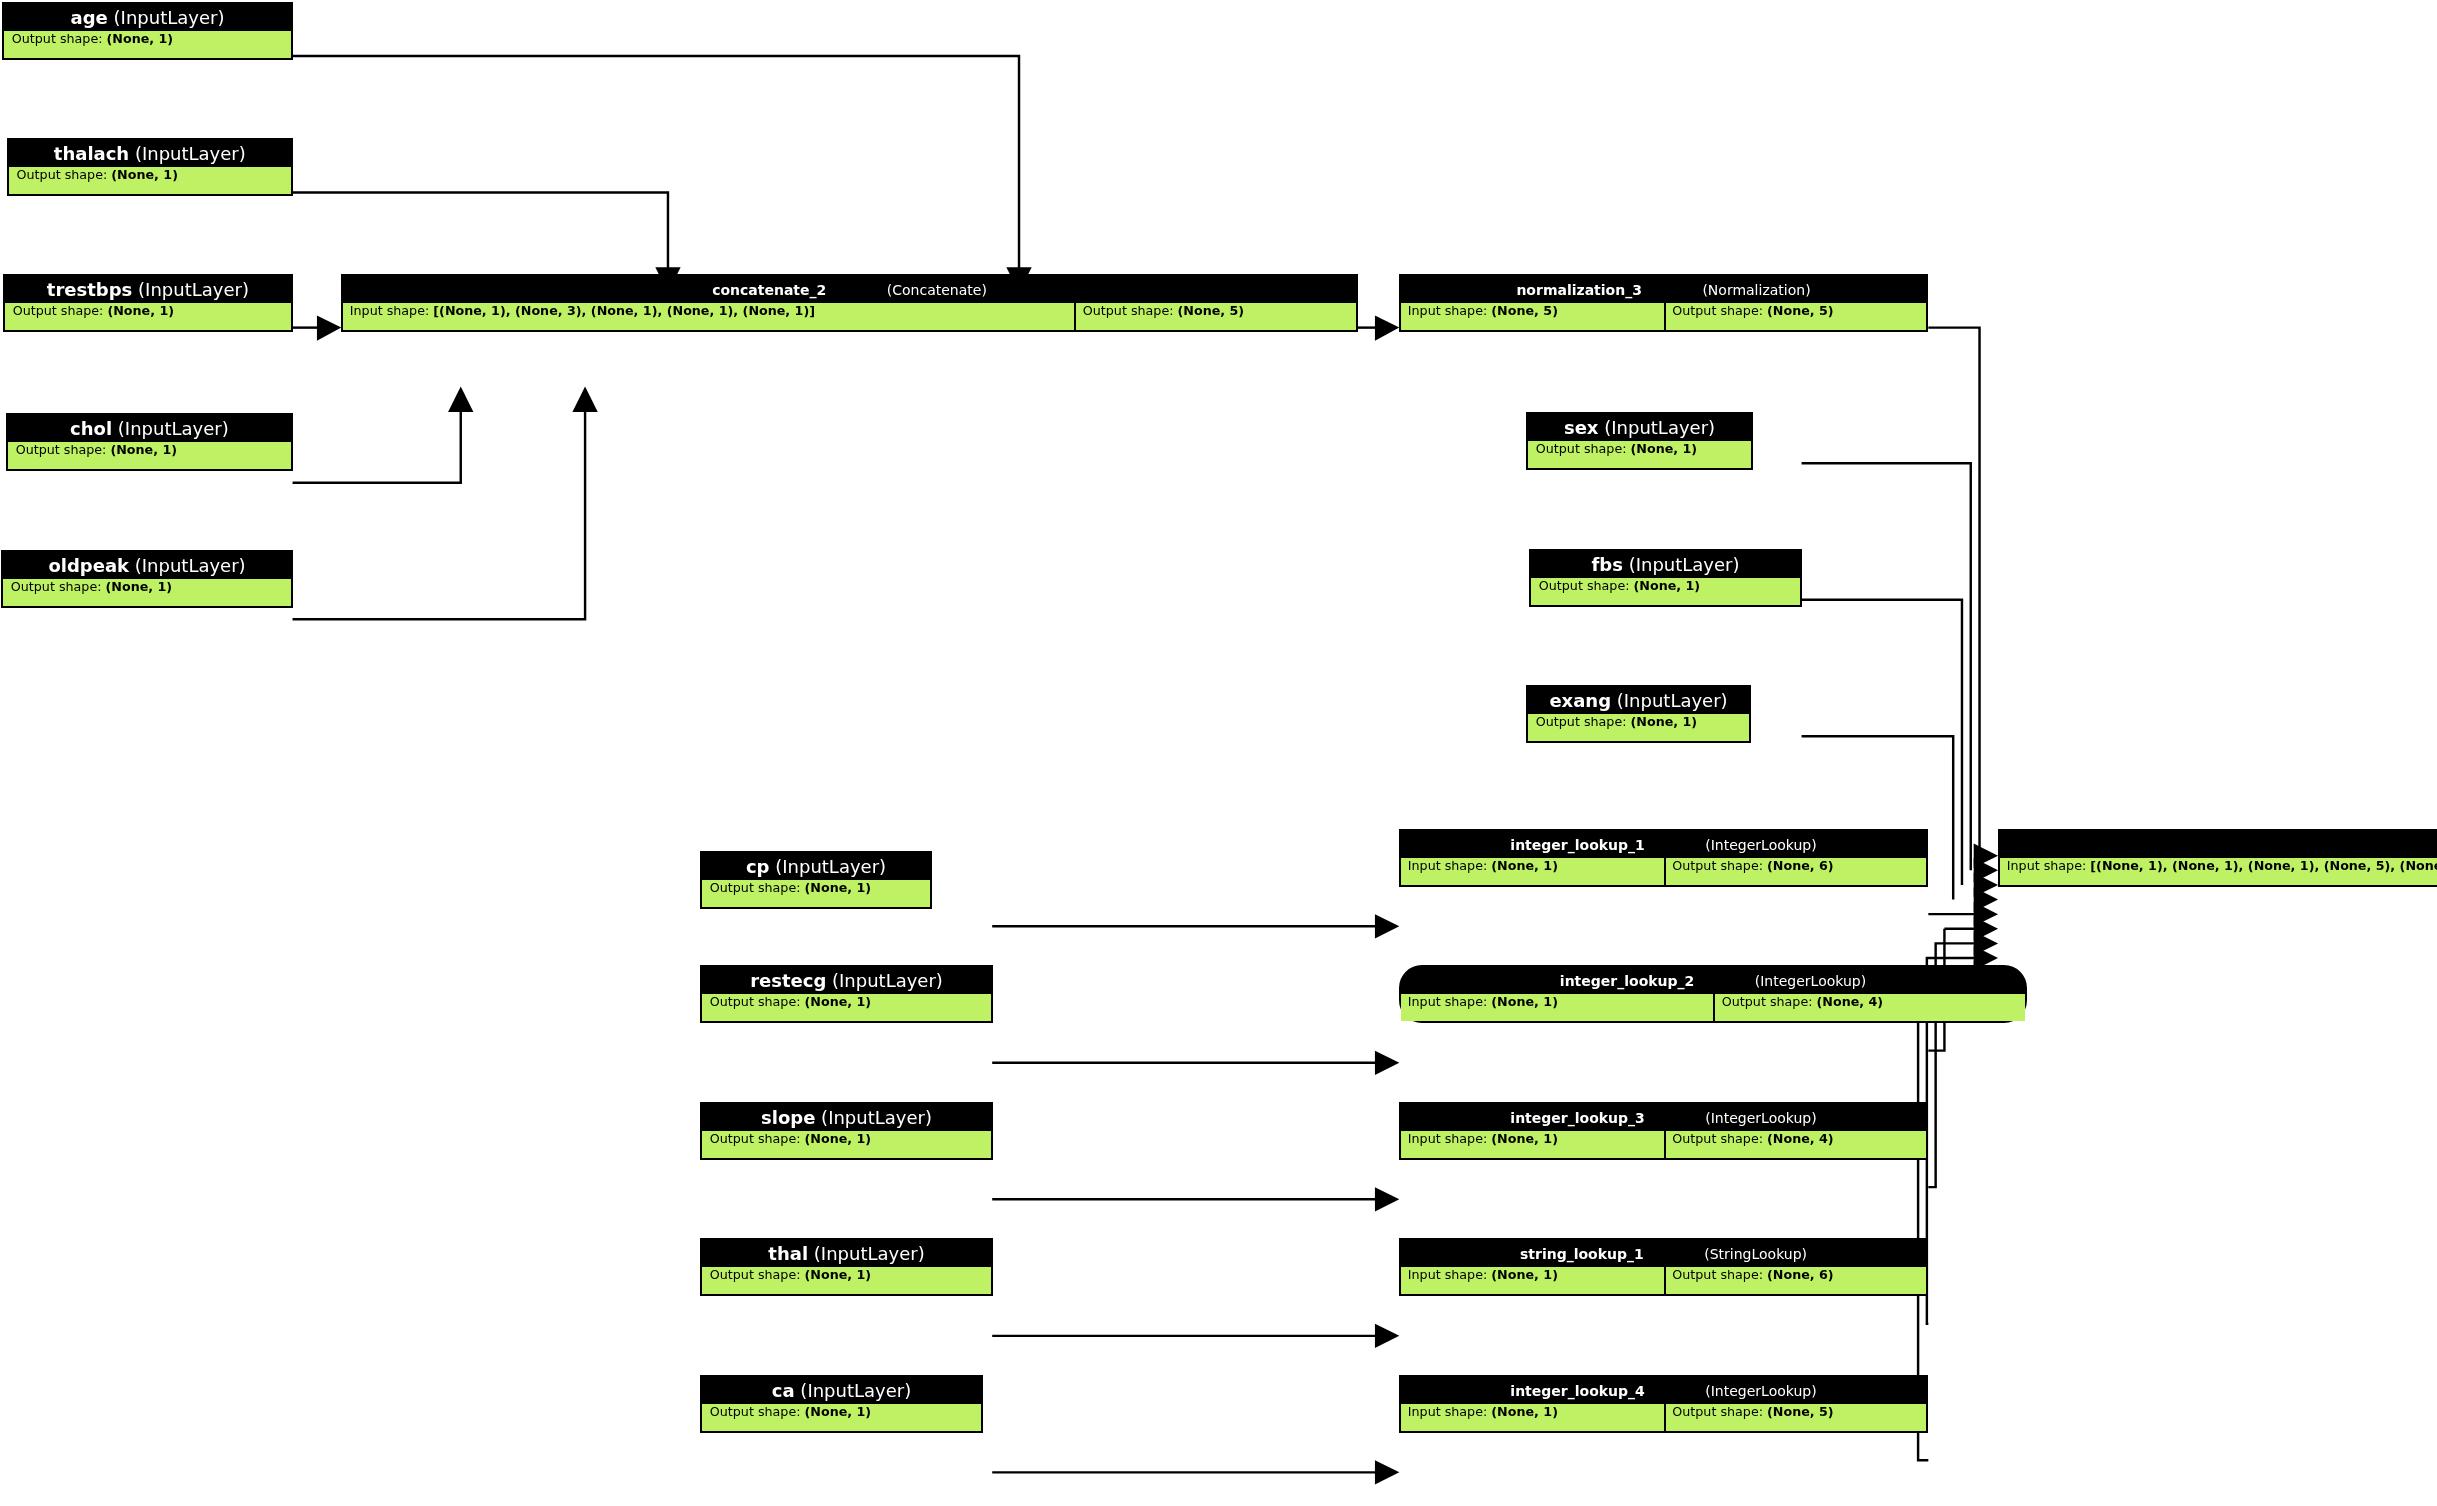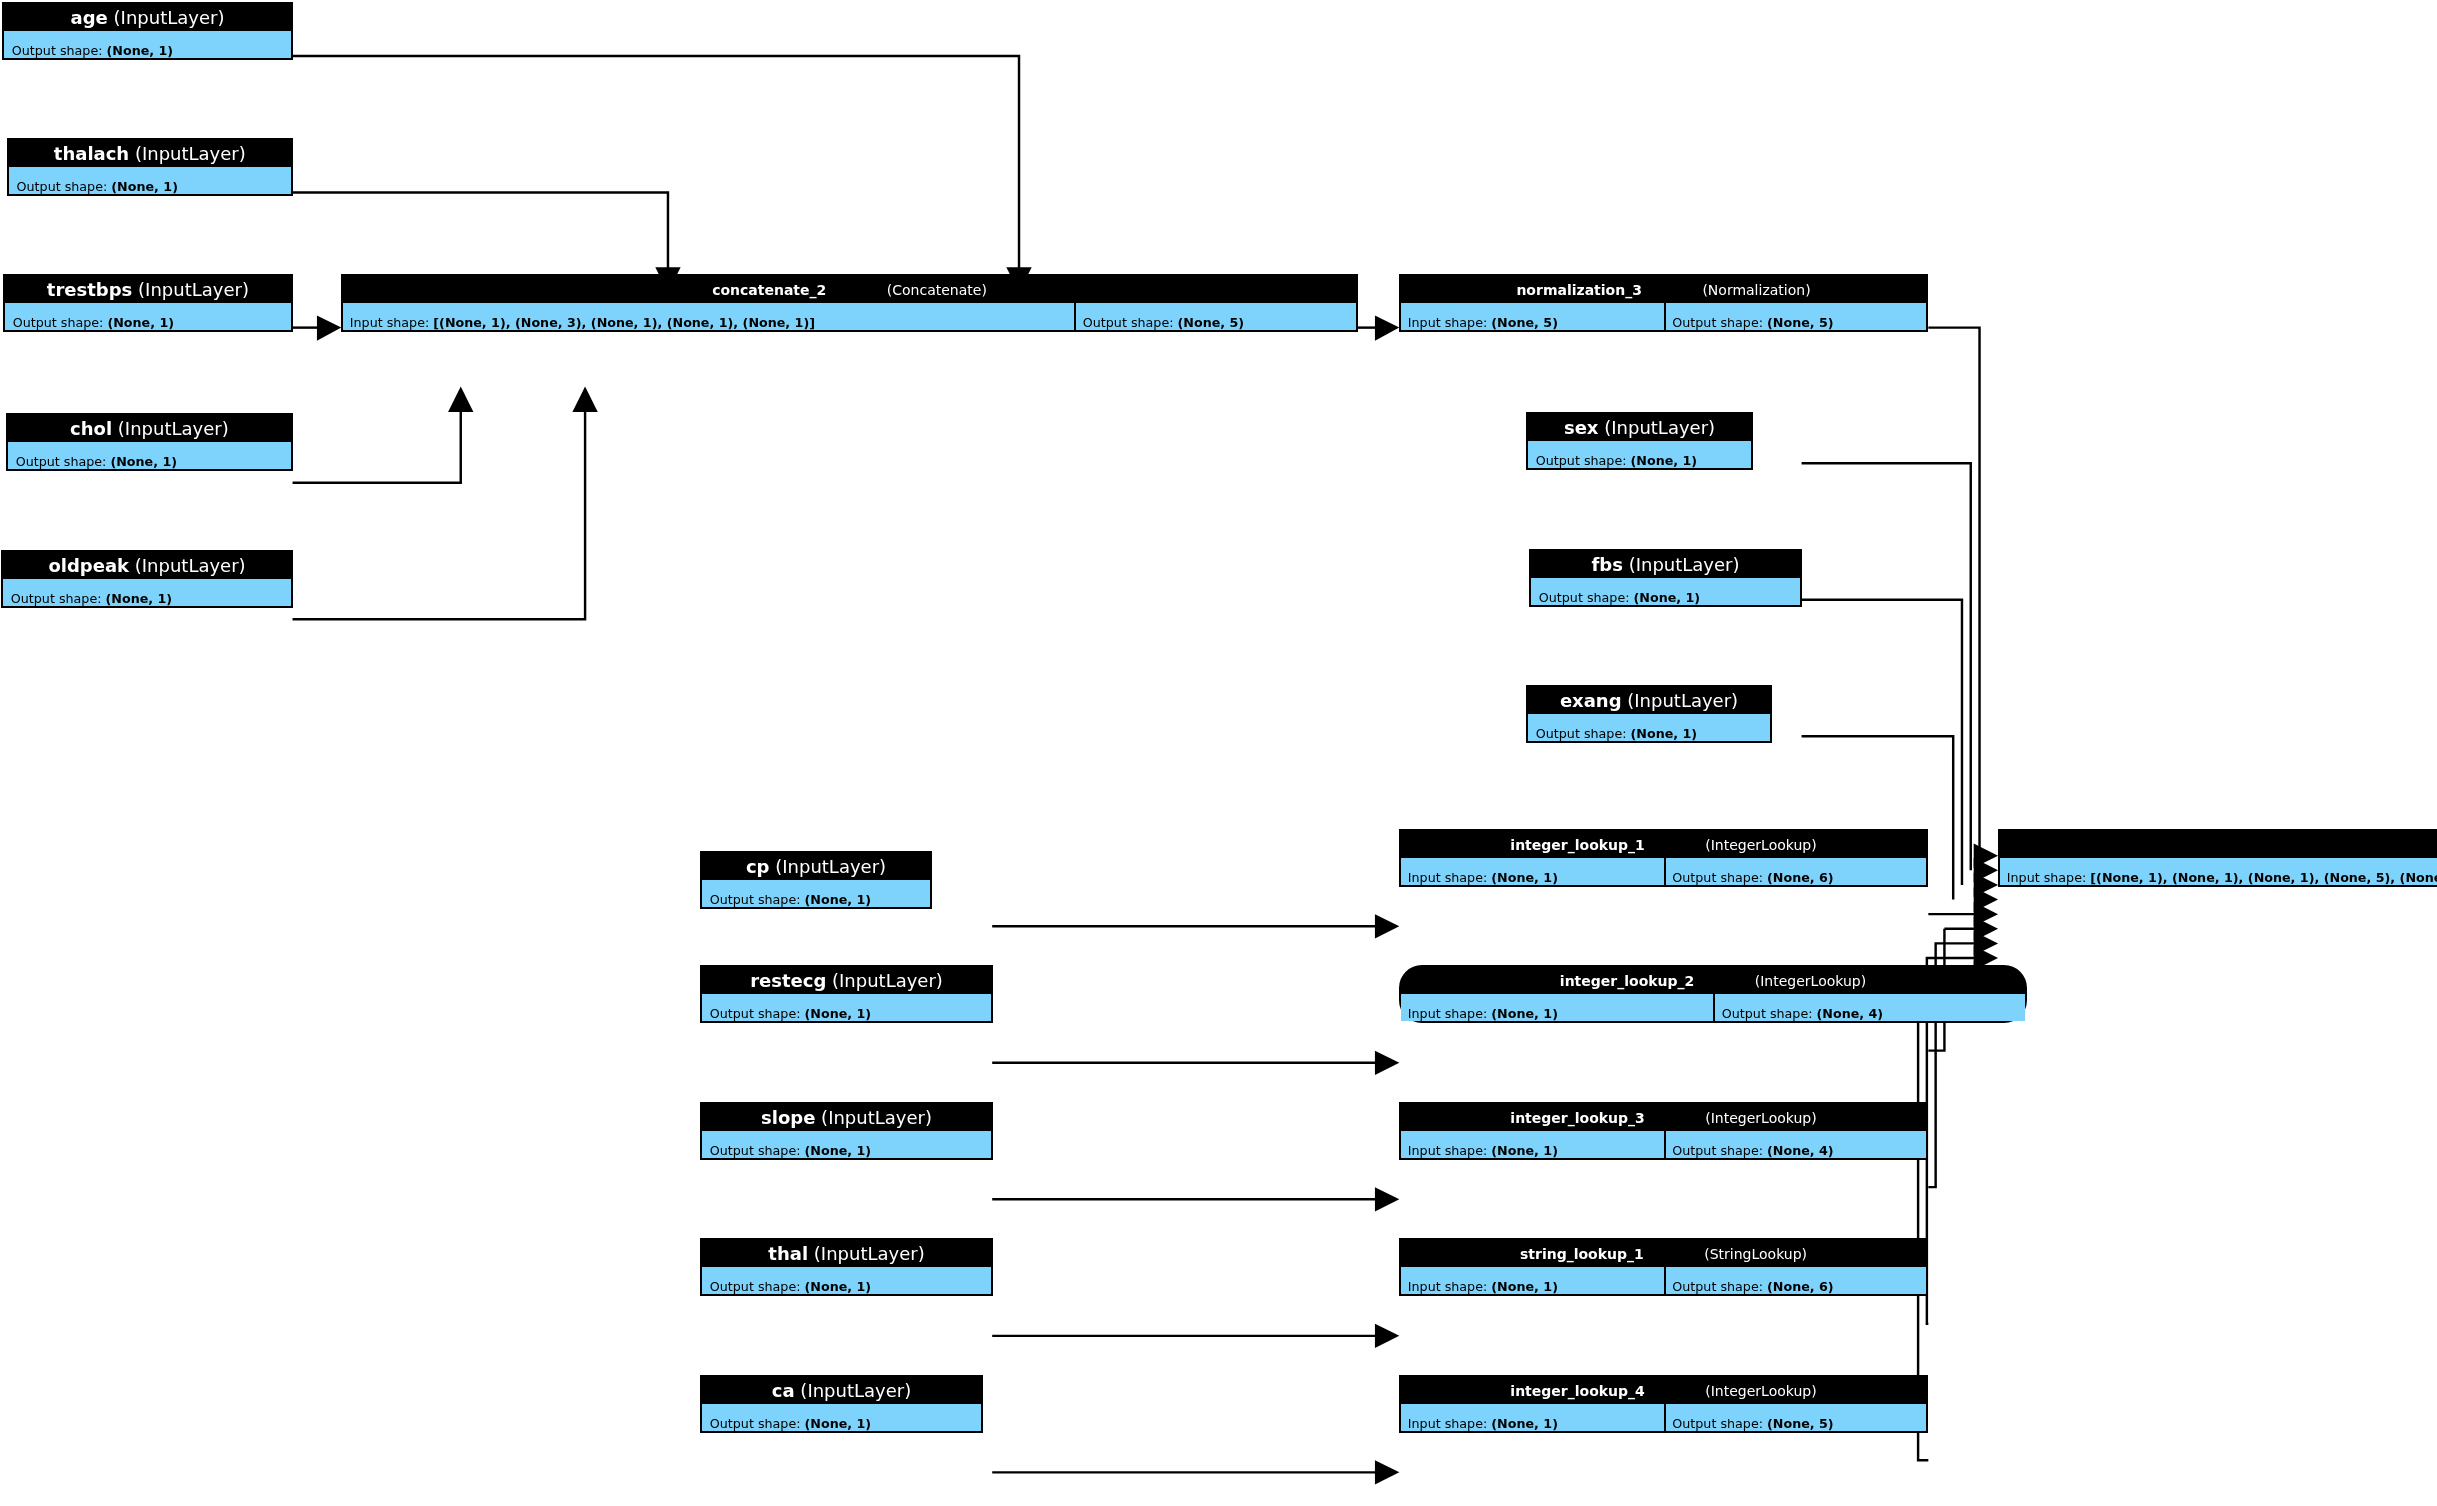--- a/index.html
+++ b/index.html
@@ -10,22 +10,22 @@
   .node{position:absolute;box-sizing:border-box;background:#000;border:2.9px solid #000;}
   .node .title{
     color:#fff;text-align:center;white-space:nowrap;
     display:flex;align-items:center;justify-content:center;
     letter-spacing:0px;
   }
   .node .title .nm{font-weight:bold;}
   .node .title .cls{font-weight:normal;}
   .node .shapes{display:flex;background:#000;}
   .node .cell{
-    background:#7dd3fc;color:#000;white-space:nowrap;
-    display:flex;align-items:flex-end;
+    background:#bef264;color:#000;white-space:nowrap;
+    display:flex;align-items:flex-start;
     box-sizing:border-box;
   }
   .node .cell .lbl{font-weight:normal;}
   .node .cell .val{font-weight:bold;}
   .node .cell + .cell{border-left:2.9px solid #000;}
 
   
   .sz-in   .title{height:27px;font-size:18px;}
   .sz-in   .cell {height:27px;font-size:12.7px;padding:0 7.8px;}
   .sz-mid  .title{height:27px;font-size:14px;gap:28px;}
@@ -203,21 +203,21 @@
     <div class="title">
       <span class="nm">fbs</span>&nbsp;<span class="cls">(InputLayer)</span>
     </div>
     <div class="shapes">
       <div class="cell" style="flex:1">
         <span class="lbl">Output shape:</span>&nbsp;<span class="val">(None, 1)</span>
       </div>
     </div>
   </div>
 
-  <div class="node sz-in" style="left:1526px;top:685px;width:246px;">
+  <div class="node sz-in" style="left:1526px;top:685px;width:225px;">
     <div class="title">
       <span class="nm">exang</span>&nbsp;<span class="cls">(InputLayer)</span>
     </div>
     <div class="shapes">
       <div class="cell" style="flex:1">
         <span class="lbl">Output shape:</span>&nbsp;<span class="val">(None, 1)</span>
       </div>
     </div>
   </div>
 

